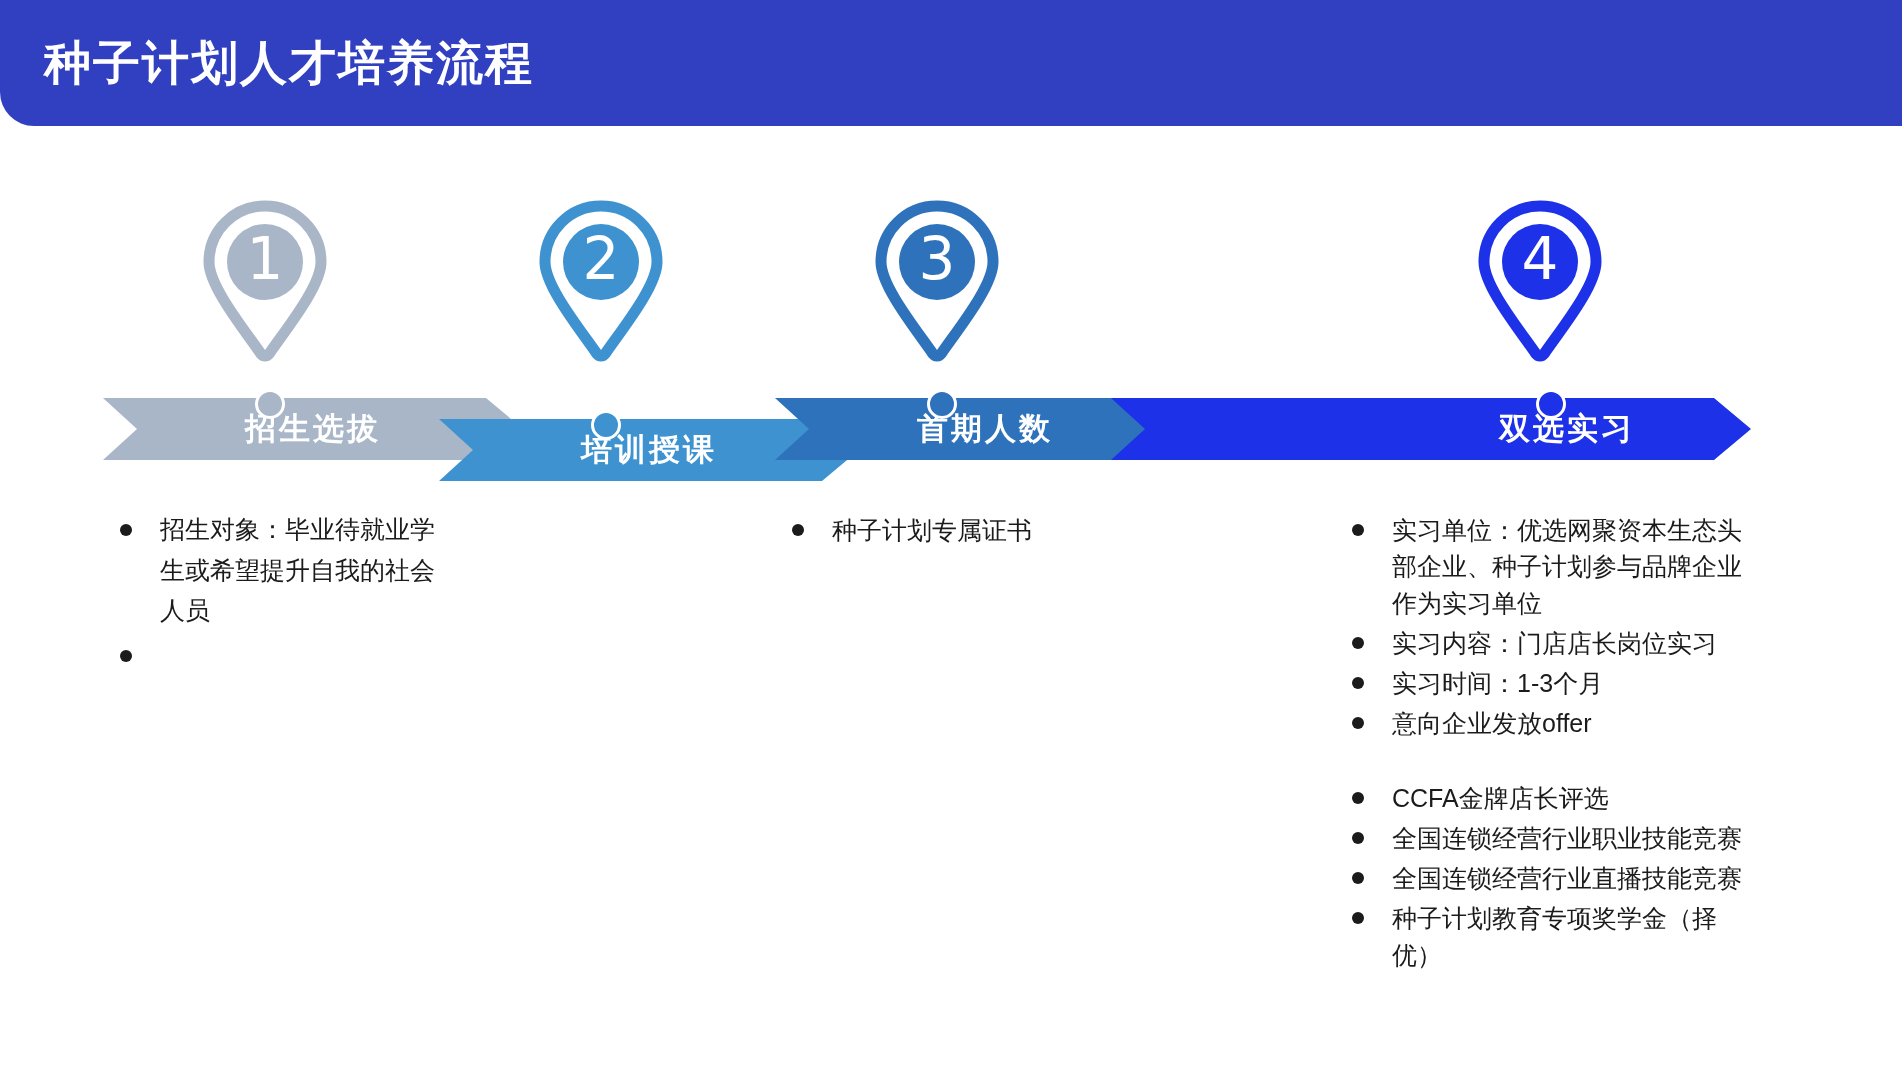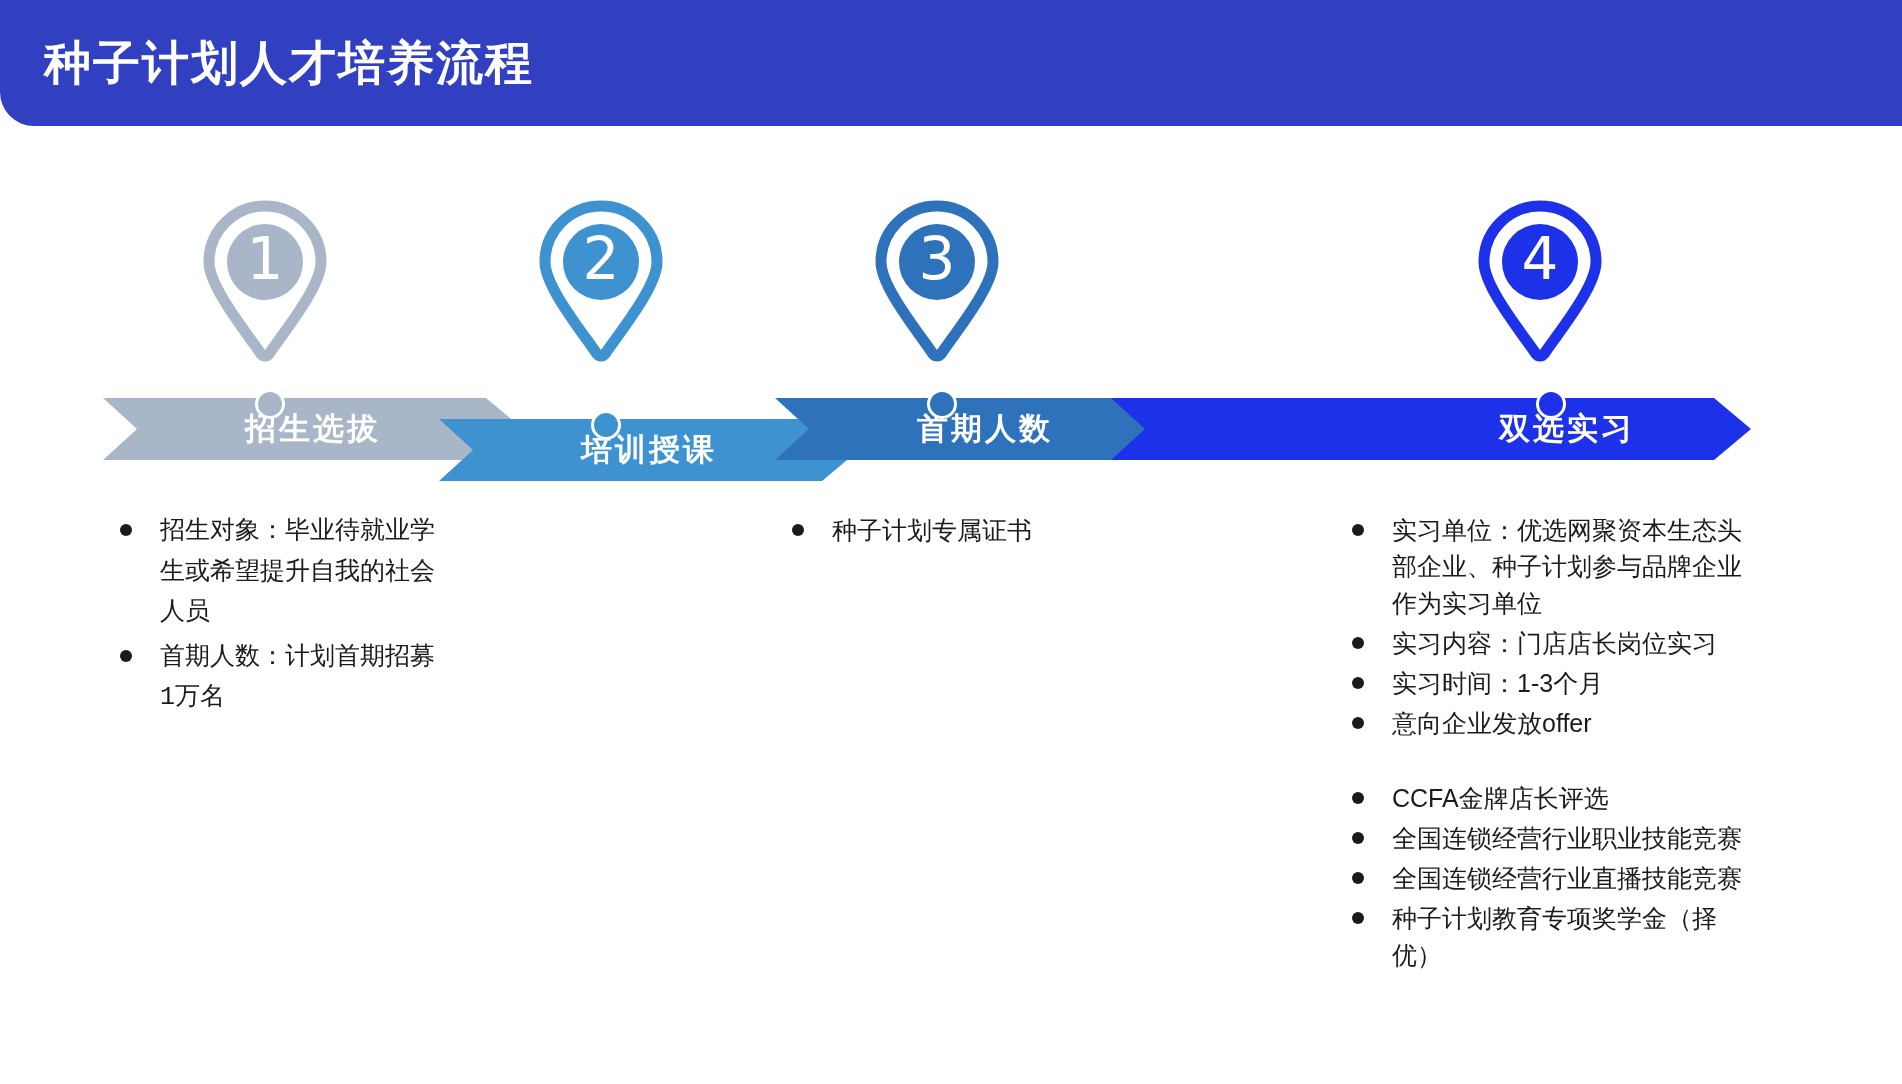--- a/index.html
+++ b/index.html
@@ -149,21 +149,20 @@
 <div class="cols">
 
   <div class="col narrow" style="left:108px;width:330px;font-family:Liberation Mono, monospace;">
     <ul class="bullets">
       <li>
         <span class="dot"></span>
         <span>招生对象：毕业待就业学生或希望提升自我的社会人员</span>
       </li>
       <li>
         <span class="dot"></span>
-        <span>首期人数：计划首期招募1万名</span>
       </li>
     </ul>
   </div>
 
 
   <div class="col" style="left:780px;width:340px;">
     <ul class="bullets">
       <li>
         <span class="dot"></span>
         <span>种子计划专属证书</span>

